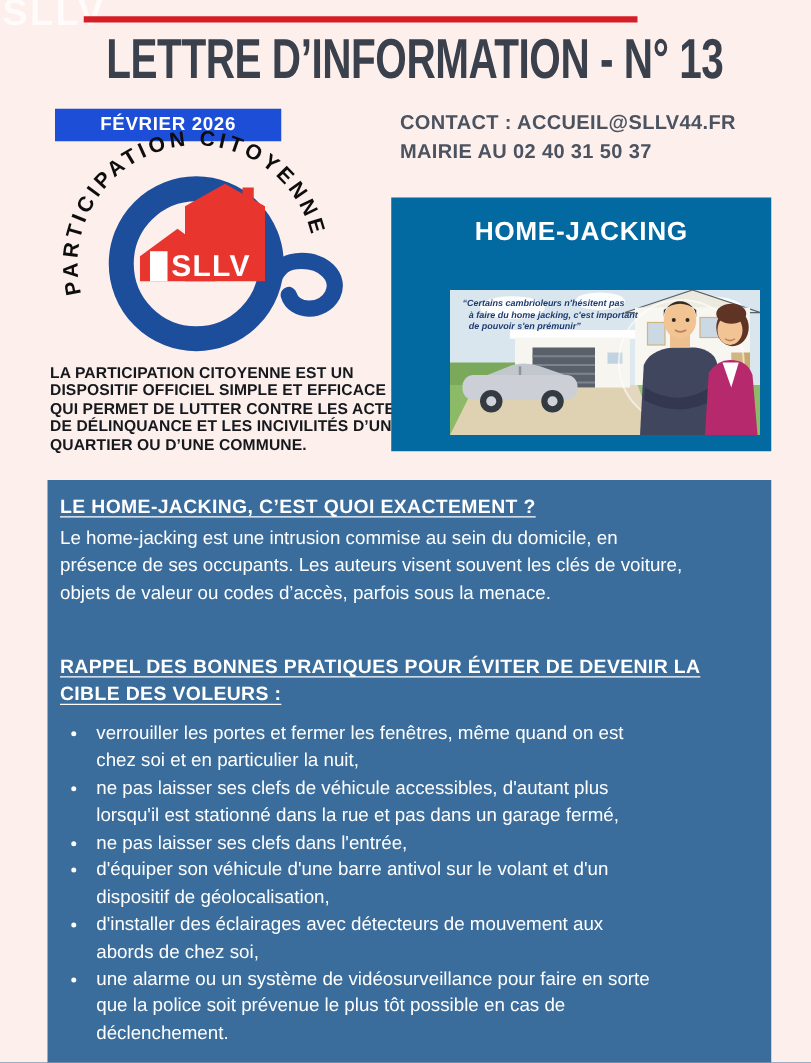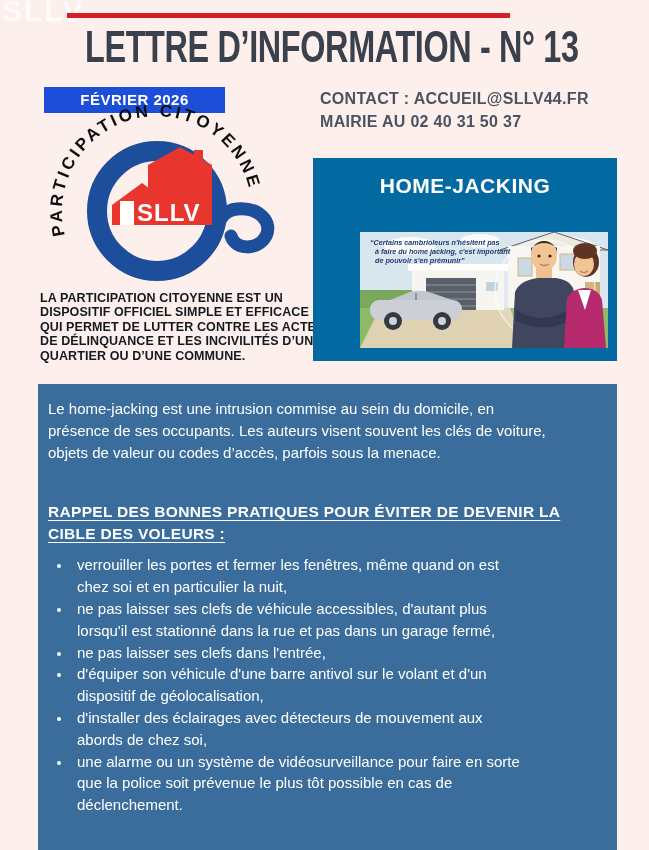--- a/index.html
+++ b/index.html
@@ -152,20 +152,21 @@
       <text>
         <tspan x="10" y="13">“Certains cambrioleurs n'hésitent pas</tspan>
         <tspan x="15" y="22">à faire du home jacking, c'est important</tspan>
         <tspan x="15" y="31">de pouvoir s'en prémunir”</tspan>
       </text>
     </g>
   </svg>
 </div>
 
 <div class="abs main-box">
+  <div class="sec-title"> LE HOME-JACKING, C’EST QUOI EXACTEMENT ? </div>
   <div class="sec1-body">Le home-jacking est une intrusion commise au sein du domicile, en
 présence de ses occupants. Les auteurs visent souvent les clés de voiture,
 objets de valeur ou codes d’accès, parfois sous la menace.</div>
   <div class="sec-title sec2-title">RAPPEL DES BONNES PRATIQUES POUR ÉVITER DE DEVENIR LA
 CIBLE DES VOLEURS :</div>
   <ul class="practices">
       <li>verrouiller les portes et fermer les fenêtres, même quand on est
 chez soi et en particulier la nuit,</li>
       <li>ne pas laisser ses clefs de véhicule accessibles, d'autant plus
 lorsqu'il est stationné dans la rue et pas dans un garage fermé,</li>

